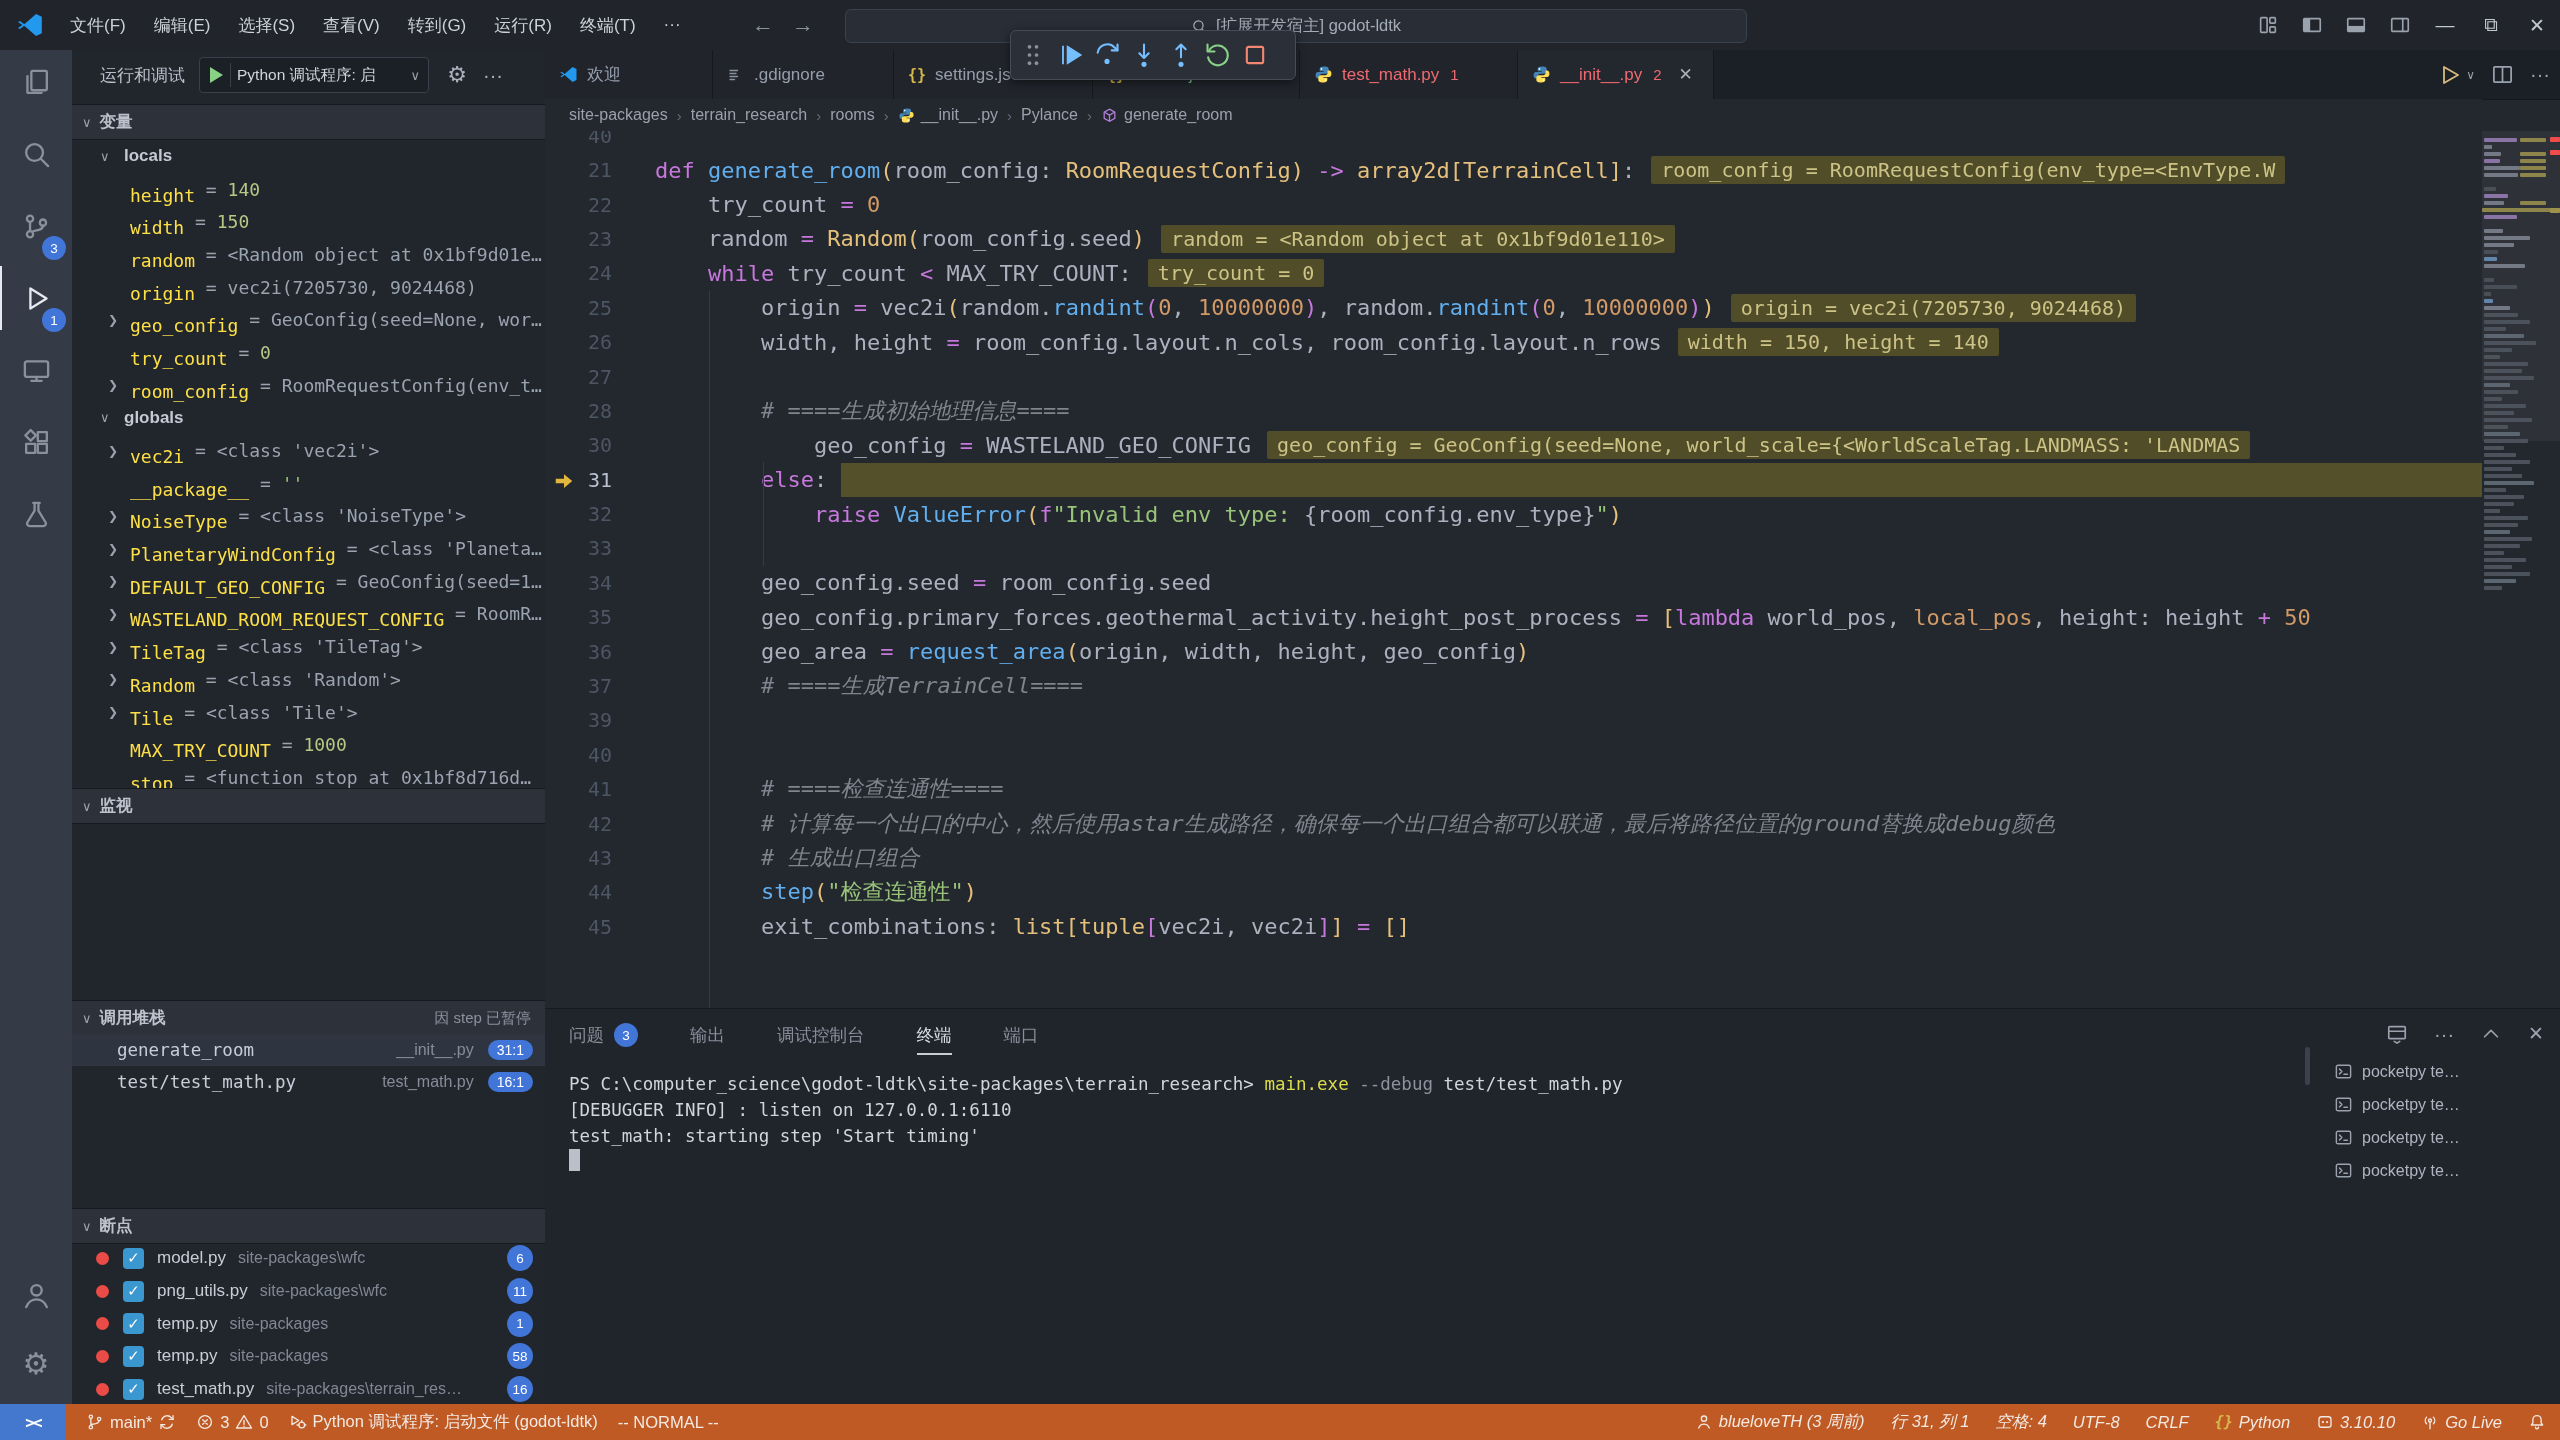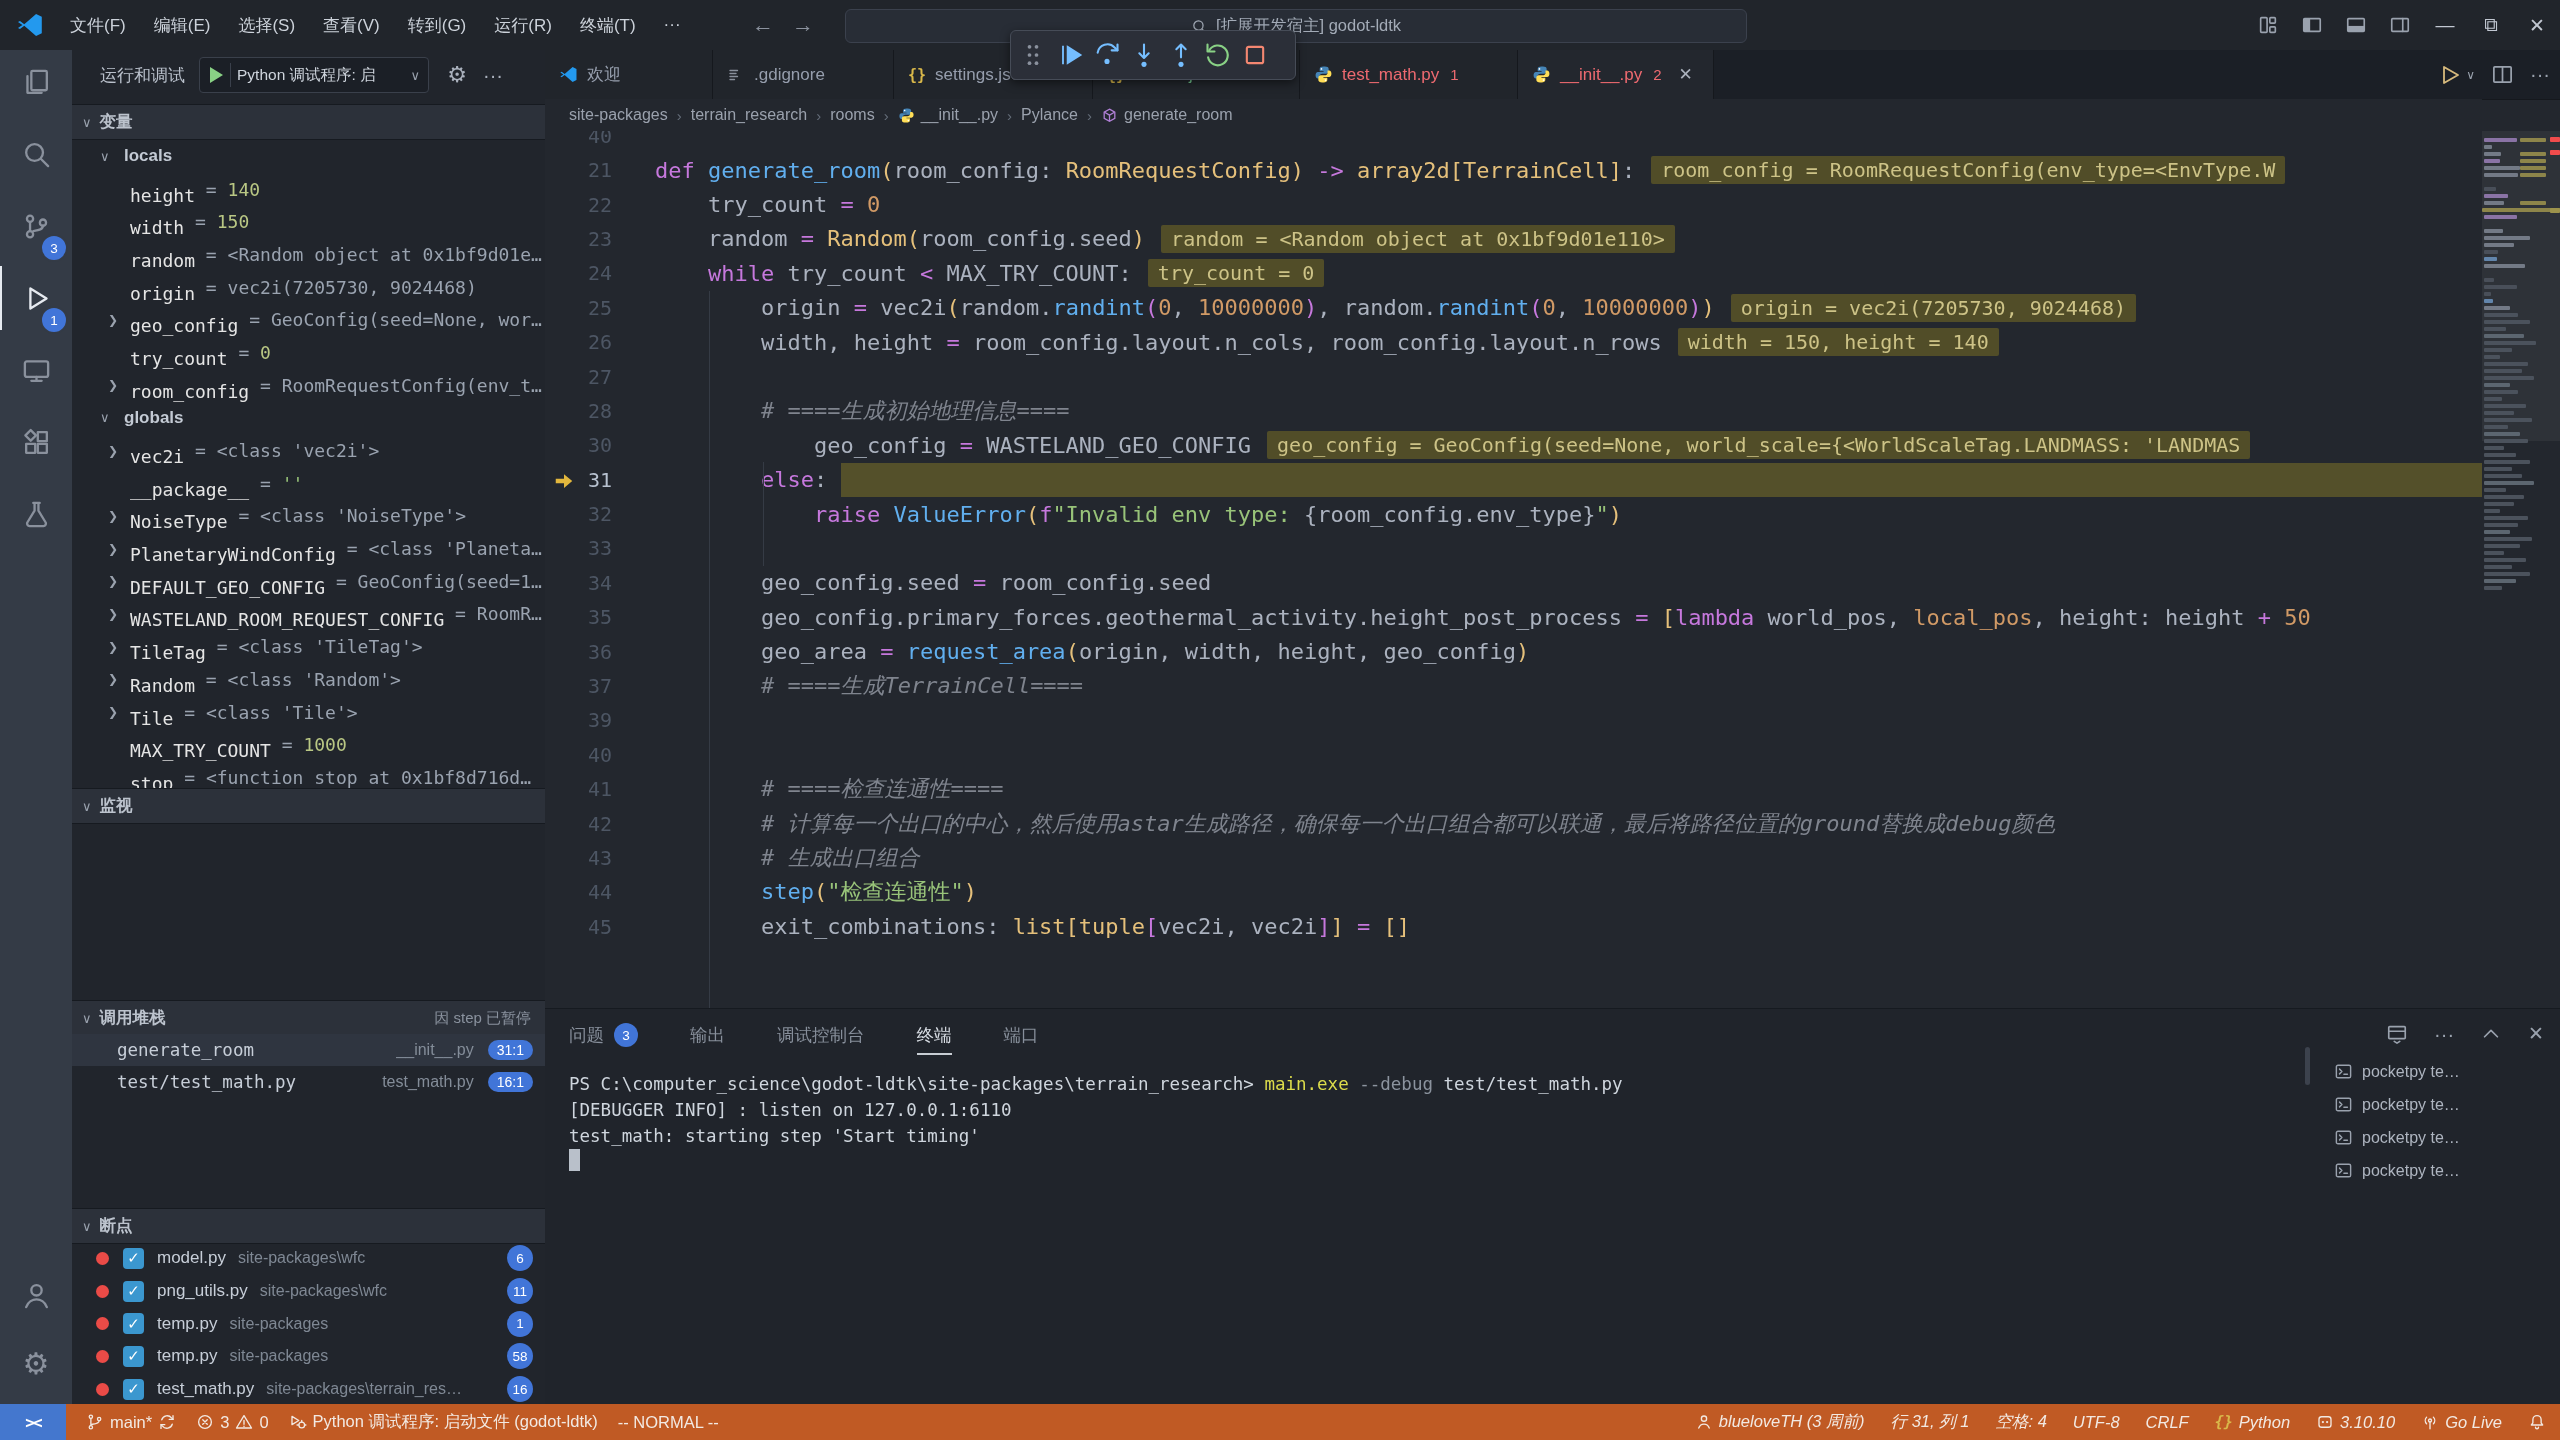--- a/index.html
+++ b/index.html
@@ -46,21 +46,21 @@
              display:flex;align-items:center;justify-content:center;border:2px solid #343b46;}
   
   #sidebar{left:72px;top:100px;width:473px;height:1304px;background:#21252c;border-right:1px solid #15181d;overflow:hidden;}
   .sec-head{position:absolute;left:0;width:473px;height:34px;background:#2c313a;border-top:1px solid #161a20;border-bottom:1px solid #161a20;
             display:flex;align-items:center;font-size:16.5px;font-weight:bold;color:#bcc3cd;}
   .sec-head .chev{margin:0 8px 0 10px;font-size:13px;color:#9aa2ae;font-weight:normal;}
   .mono{font-family:"DejaVu Sans Mono",monospace;}
   .var-row{height:32.7px;display:flex;align-items:center;white-space:pre;font-family:"DejaVu Sans Mono",monospace;font-size:18px;}
   .var-row .vchev{position:absolute;left:36px;color:#9aa2ae;font-size:13px;font-family:"Liberation Sans",sans-serif;}
   .grp-label{font-family:"Liberation Sans",sans-serif;font-weight:bold;font-size:17px;color:#c3cad4;}
-  .vname{color:#e5e5e5;margin-top:12px;}
+  .vname{color:#fde047;margin-top:12px;}
   .veq{color:#9aa3b0;}
   .v-num{color:#b9c784;}
   .v-gray{color:#9aa3b0;}
   .v-str{color:#98c379;}
   .cs-row{height:32px;display:flex;align-items:center;font-size:17px;}
   .cs-pill{background:#4175d8;color:#fff;border-radius:12px;font-size:14px;padding:2px 9px;margin-right:12px;}
   .bp-row{height:32.7px;display:flex;align-items:center;}
   .bp-dot{width:13px;height:13px;border-radius:50%;background:#ea4b47;margin-left:24px;}
   .bp-check{width:21px;height:21px;background:#3b97cf;border-radius:4px;margin-left:14px;color:#fff;font-size:15px;
             display:flex;align-items:center;justify-content:center;}

